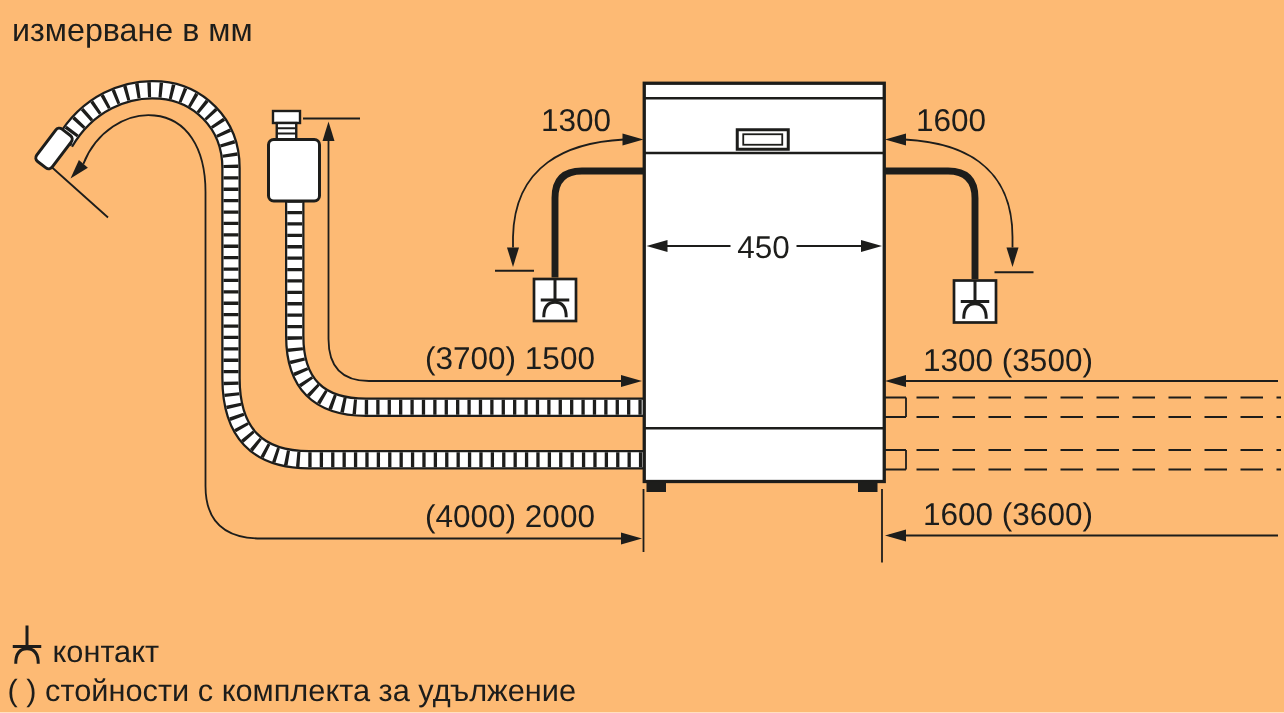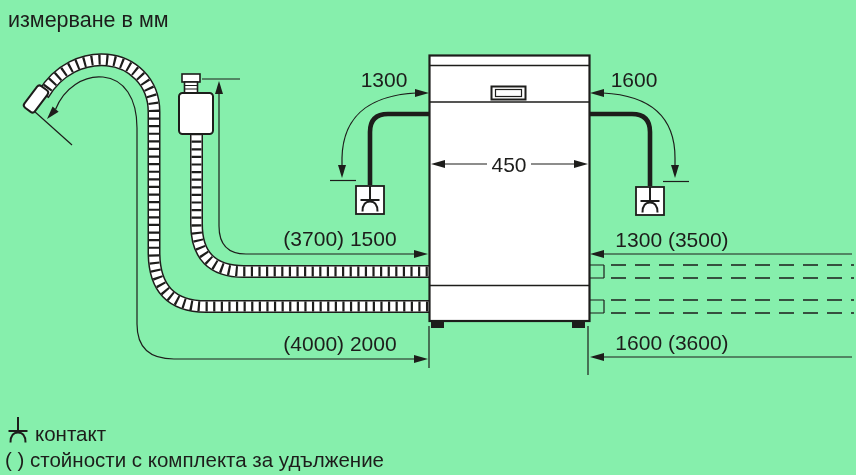--- a/index.html
+++ b/index.html
@@ -1,19 +1,19 @@
 <!DOCTYPE html>
 <html><head>
 <meta charset="utf-8">
 <style>
   html,body{margin:0;padding:0;background:#fff;}
   .canvas{
     position:relative;
     width:856px;height:475px;
-    background:#86efac;
+    background:#fdba74;
     font-family:"Liberation Sans",sans-serif;
     overflow:hidden;
   }
   svg{position:absolute;left:0;top:0;}
   
   .ln{stroke:#1d1d1b;fill:none;}
   .w1{stroke-width:1.2;}
   .w16{stroke-width:1.6;}
   .w2{stroke-width:2.2;}
   .cable{stroke-width:4.6;stroke-linecap:butt;}

